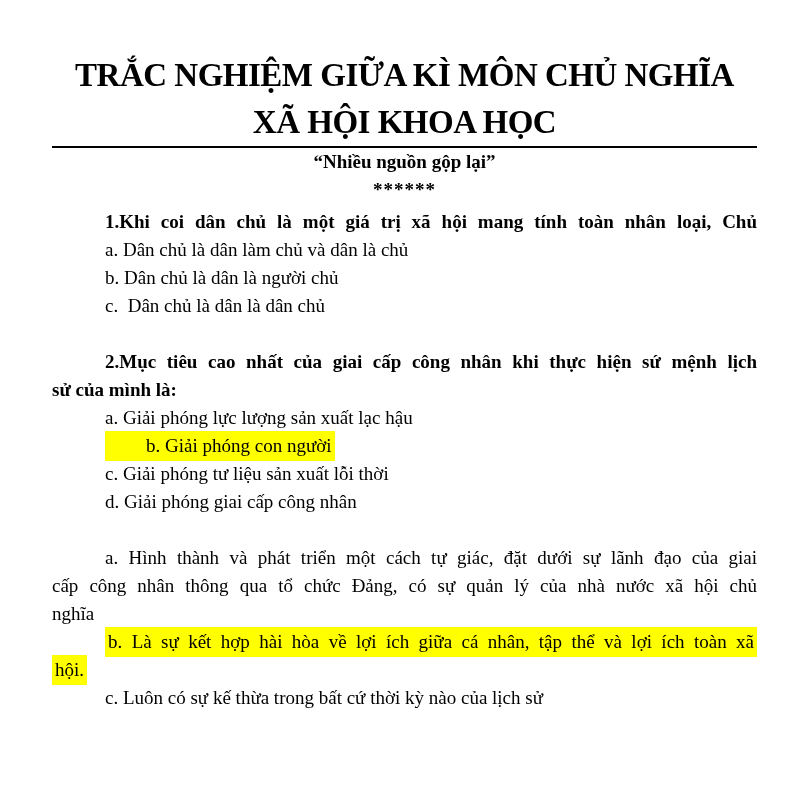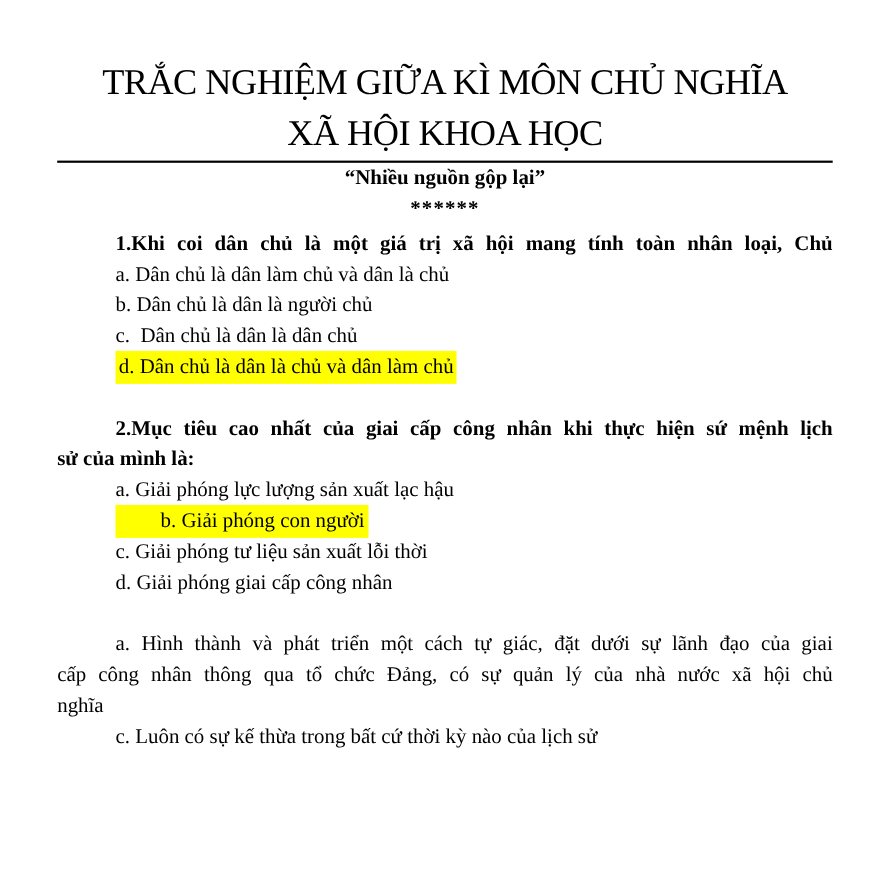--- a/index.html
+++ b/index.html
@@ -9,21 +9,21 @@
     color: #000000;
     overflow: hidden;
     font-family: "Liberation Serif", "DejaVu Serif", serif;
   }
   .page { padding: 0 52px; width: 809px; }
 
   .title {
     margin-top: 52px;
     font-size: 33px;
     line-height: 47px;
-    font-weight: normal;
+    font-weight: bold;
     text-align: center;
     letter-spacing: -0.5px;
   }
   .rule { border-top: 2px solid #000; height: 0; }
 
   .subtitle {
     font-size: 19px;
     line-height: 28px;
     font-weight: bold;
     text-align: center;
@@ -70,23 +70,20 @@
     </div>
     <div class="option">
       <div class="line ind"><span class="opt-text">a. Dân chủ là dân làm chủ và dân là chủ</span></div>
     </div>
     <div class="option">
       <div class="line ind"><span class="opt-text">b. Dân chủ là dân là người chủ</span></div>
     </div>
     <div class="option">
       <div class="line ind"><span class="opt-text">c.&nbsp; Dân chủ là dân là dân chủ</span></div>
     </div>
-    <div class="option">
-      <div class="line ind"><span class="opt-text hl" style="background-color: rgb(255, 255, 0);">d. Dân chủ là dân là chủ và dân làm chủ</span></div>
-    </div>
   </section>
 
   <section class="question">
     <div class="heading">
       <div class="line ind fill bold">2.Mục tiêu cao nhất của giai cấp công nhân khi thực hiện sứ mệnh lịch</div>
       <div class="line bold">sử của mình là:</div>
     </div>
     <div class="option">
       <div class="line ind"><span class="opt-text">a. Giải phóng lực lượng sản xuất lạc hậu</span></div>
     </div>
@@ -101,17 +98,21 @@
     </div>
   </section>
 
   <section class="question">
     <div class="option">
       <div class="line ind fill"><span class="opt-text">a. Hình thành và phát triển một cách tự giác, đặt dưới sự lãnh đạo của giai</span></div>
       <div class="line fill"><span class="opt-text">cấp công nhân thông qua tổ chức Đảng, có sự quản lý của nhà nước xã hội chủ</span></div>
       <div class="line"><span class="opt-text">nghĩa</span></div>
     </div>
     <div class="option">
+      <div class="line ind fill"><span class="opt-text hl" style="background-color: rgb(255, 255, 0);">b. Là sự kết hợp hài hòa về lợi ích giữa cá nhân, tập thể và lợi ích toàn xã</span></div>
+      <div class="line"><span class="opt-text hl" style="background-color: rgb(255, 255, 0);">hội.</span></div>
+    </div>
+    <div class="option">
       <div class="line ind"><span class="opt-text">c. Luôn có sự kế thừa trong bất cứ thời kỳ nào của lịch sử</span></div>
     </div>
   </section>
 
 </div>
 
 </body></html>

